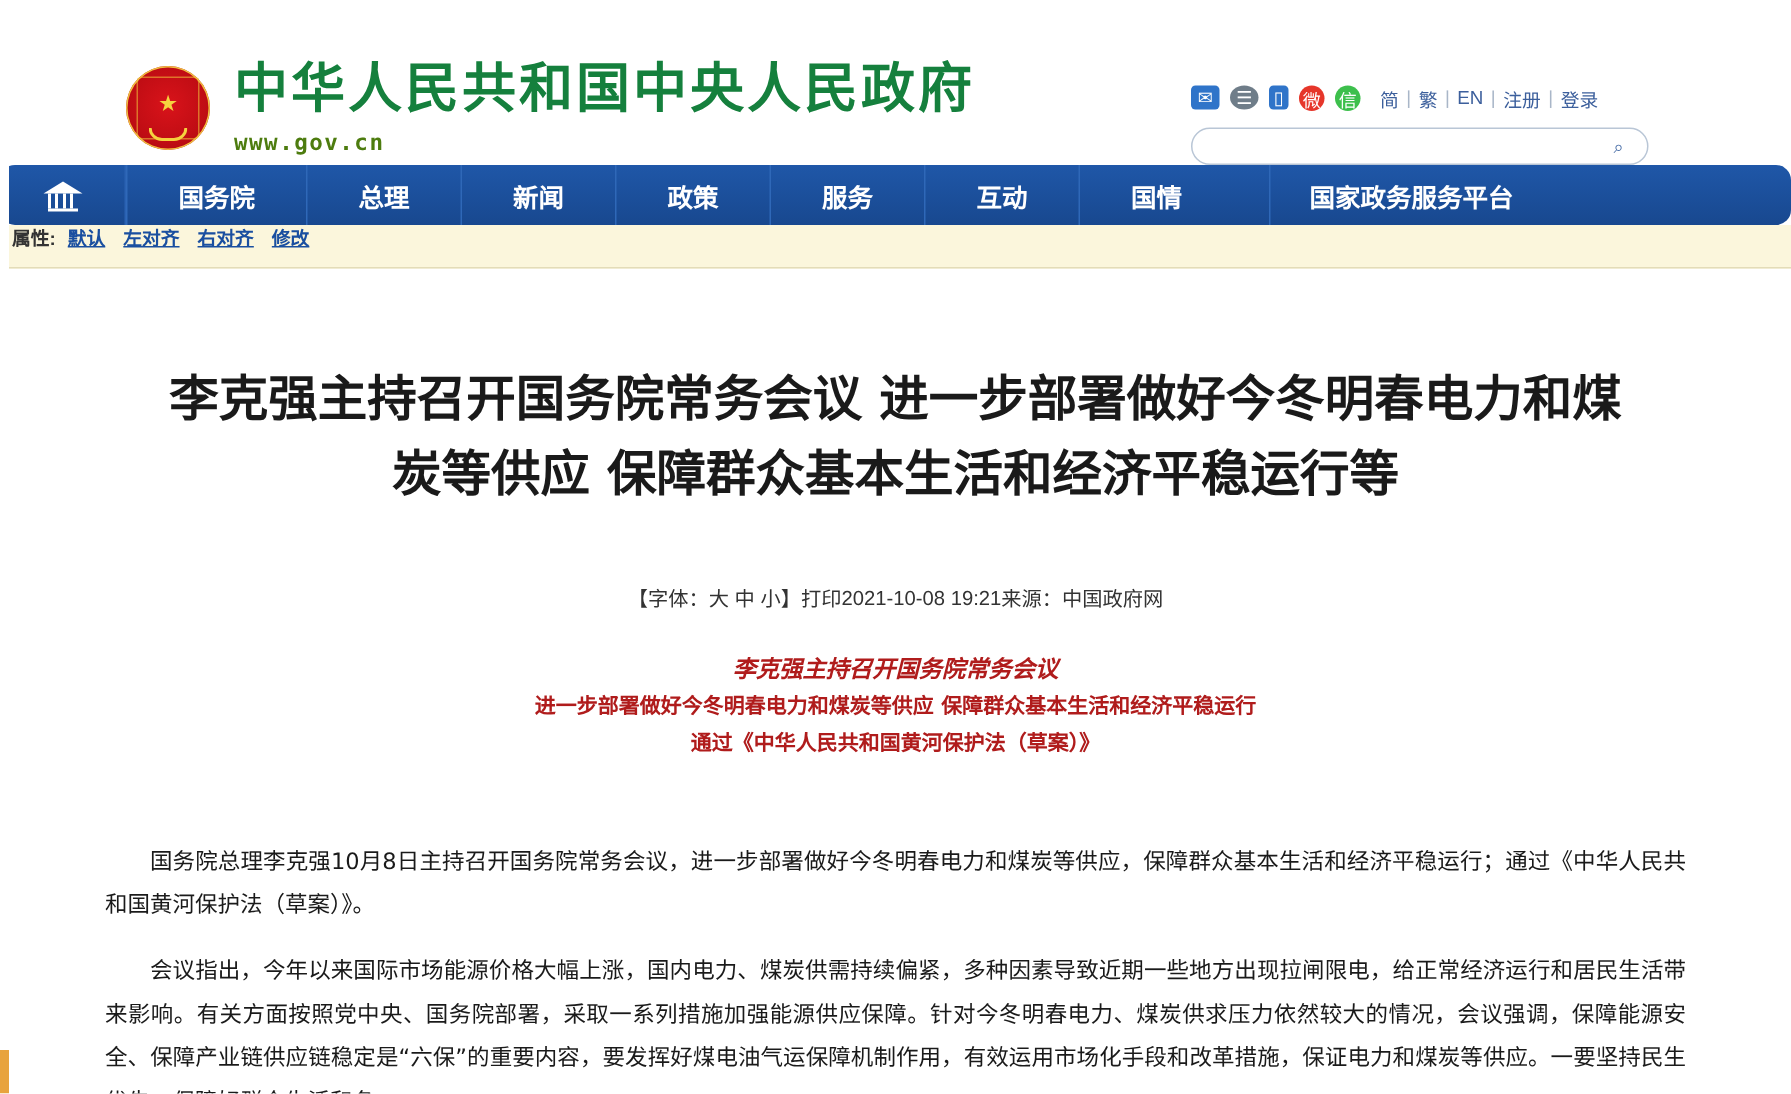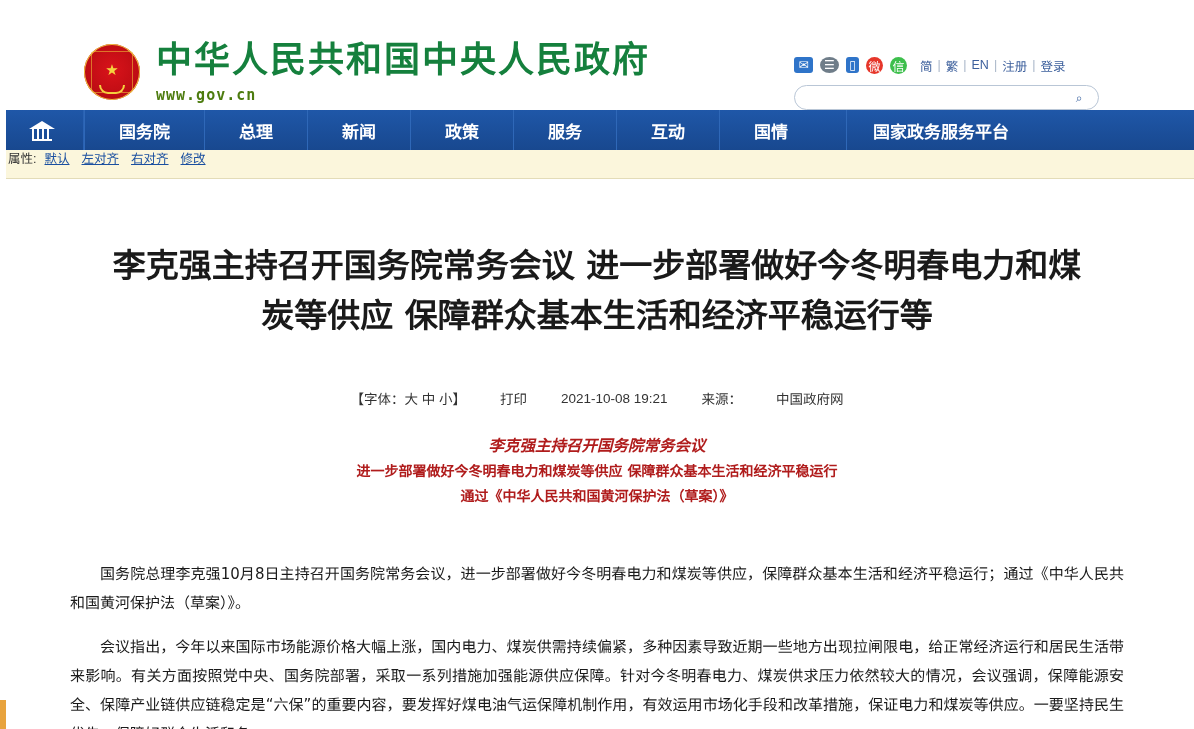--- a/index.html
+++ b/index.html
@@ -170,20 +170,21 @@
   }
 
   
   .nav {
     height: 40px;
     background: #1b4f9c;
     background: linear-gradient(180deg, #1f57a8 0%, #18488f 100%);
     display: flex;
     align-items: stretch;
     color: #fff;
+    border-radius: 10px;
   }
   .nav-home {
     width: 84px;
     display: flex; align-items: center; justify-content: center;
     border-right: 1px solid #2a62b3;
   }
   .nav-home .house {
     width: 26px; height: 18px;
     position: relative;
   }
@@ -218,20 +219,21 @@
   .attr-bar {
     background: #fbf6dc;
     border-bottom: 1px solid #e3dcb8;
     font-size: 12.5px;
     color: #333;
     padding: 3px 0 17px 8px;
     height: 29px;
     display: flex;
     align-items: center;
     gap: 0;
+    font-weight: bold;
   }
   .attr-bar .lbl { margin-right: 2px; }
   .attr-bar a {
     color: #1a4fa0;
     text-decoration: underline;
     margin: 0 6px;
   }
 
   
   .article {
@@ -248,21 +250,20 @@
     font-family: "DejaVu Sans", "Liberation Sans", sans-serif;
   }
   .meta-line {
     margin-top: 48px;
     text-align: center;
     font-size: 13.5px;
     color: #333;
     display: flex;
     justify-content: center;
     align-items: center;
-    gap: 34px;
   }
 
   .subtitle-block {
     margin-top: 24px;
     text-align: center;
     color: #b01c1c;
     font-weight: bold;
     line-height: 1.75;
     font-family: "DejaVu Serif", "Liberation Serif", serif;
   }

